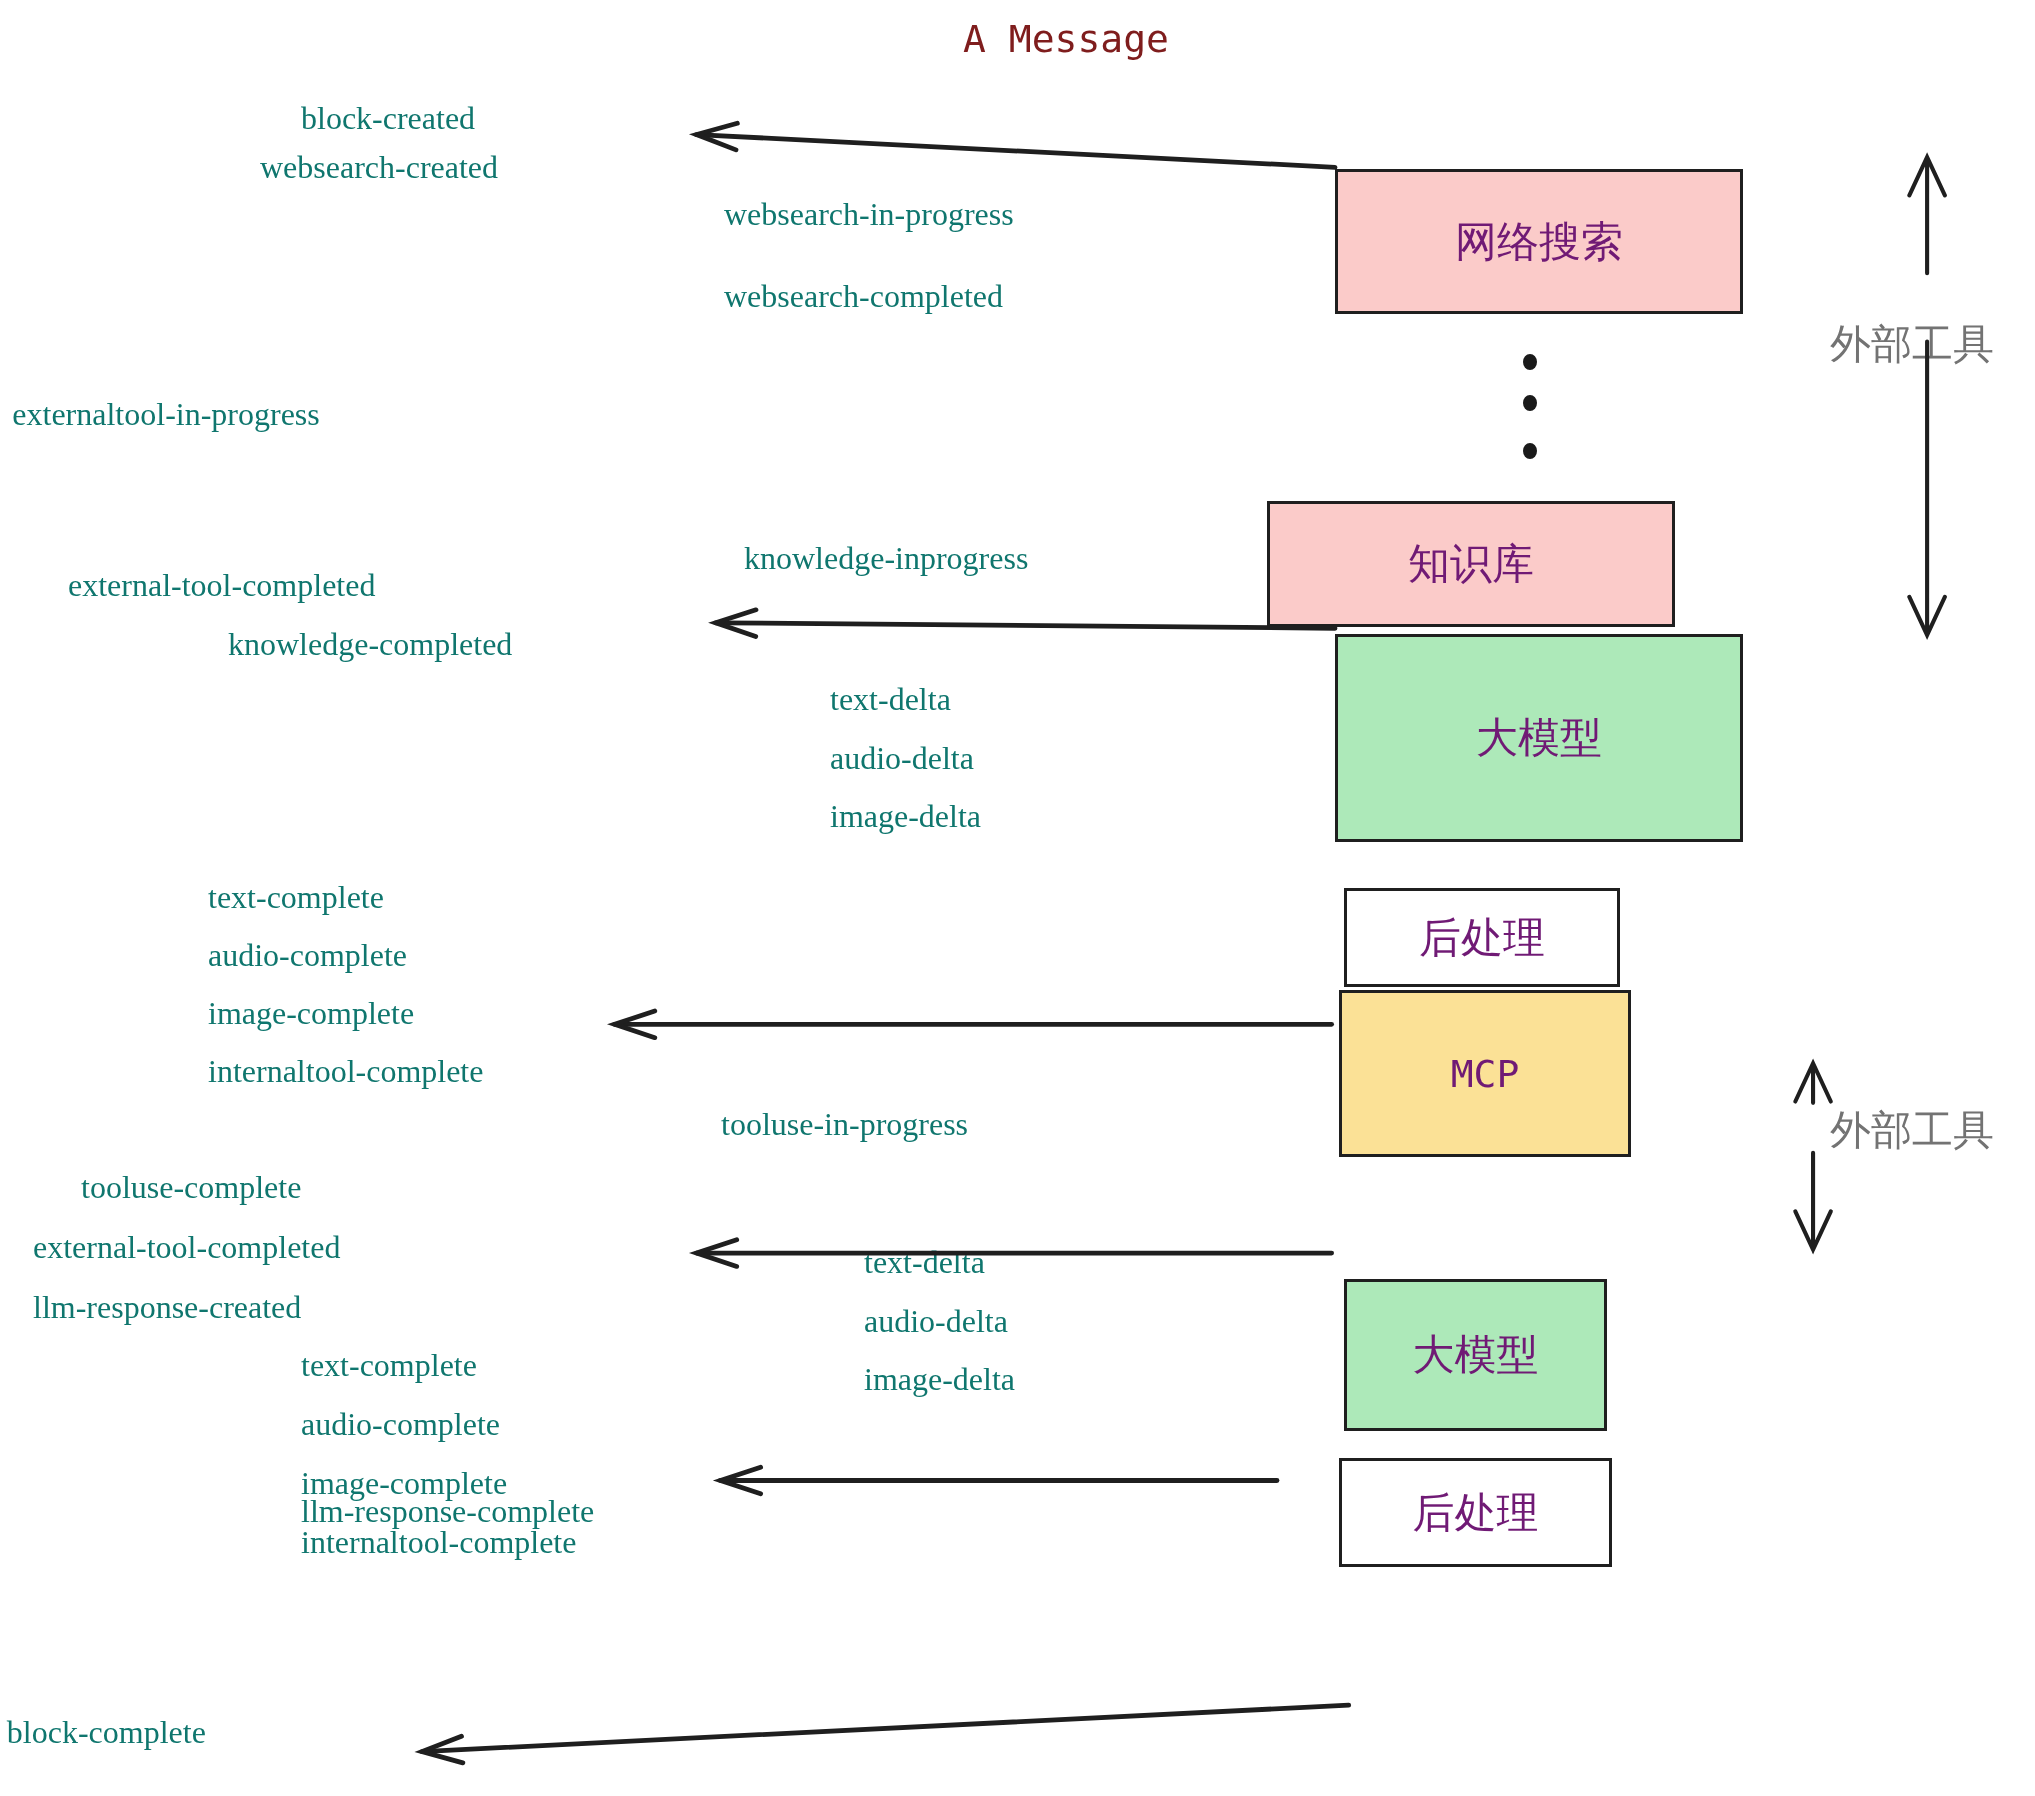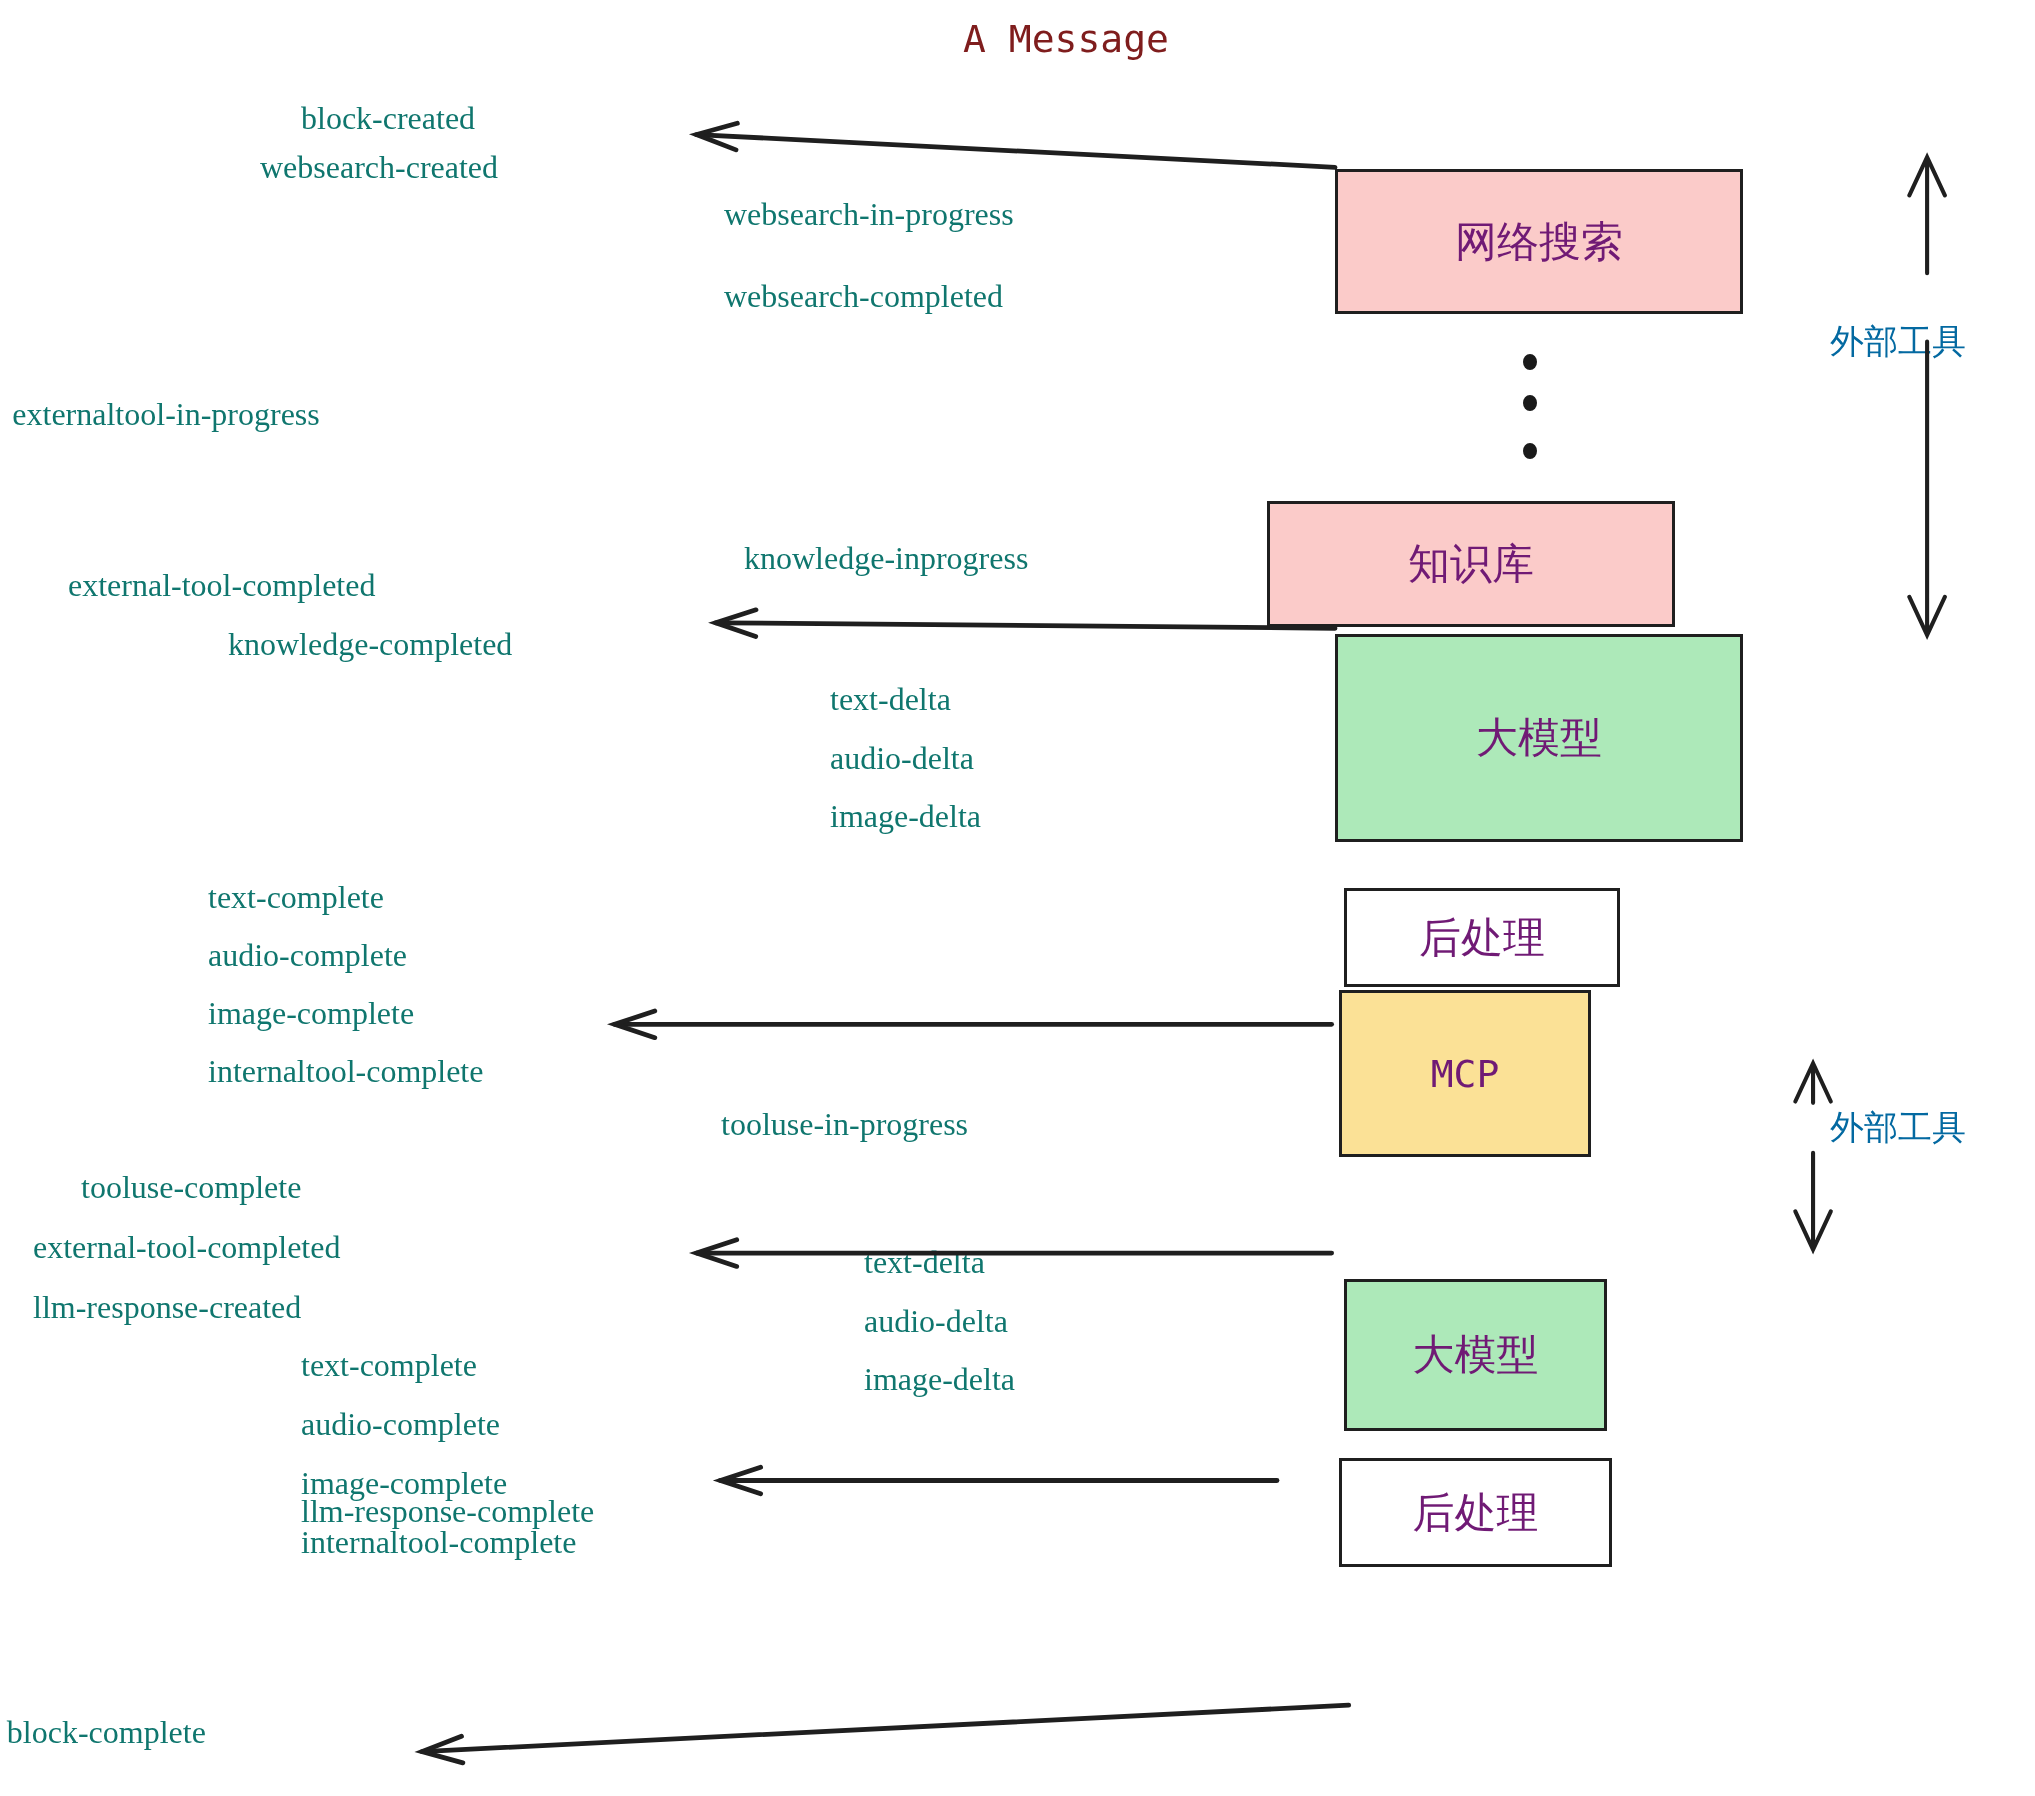--- a/index.html
+++ b/index.html
@@ -47,22 +47,22 @@
     white-space: nowrap;
   }
   .node.latin .node-label {
     font-family: "DejaVu Sans Mono", "Liberation Mono", monospace;
     font-size: 38px;
   }
   .cn-label {
     position: absolute;
     white-space: nowrap;
     font-family: "DejaVu Sans", "Liberation Sans", sans-serif;
-    font-size: 34px;
-    color: #0369a1;
+    font-size: 41px;
+    color: #737373;
     line-height: 1;
   }
   .dot {
     position: absolute;
     width: 14.3px;
     height: 16.4px;
     background: #1a1a1a;
     border-radius: 50%;
   }
   svg.overlay {
@@ -87,21 +87,21 @@
       </div>
       <div class="node" style="left: 1267px; top: 501px; width: 408px; height: 126px; background: rgb(251, 203, 201);">
         <span class="node-label">知识库</span>
       </div>
       <div class="node" style="left: 1335px; top: 634px; width: 408px; height: 208px; background: rgb(173, 233, 185);">
         <span class="node-label">大模型</span>
       </div>
       <div class="node" style="left: 1344px; top: 888px; width: 276px; height: 99px; background: rgb(255, 255, 255);">
         <span class="node-label">后处理</span>
       </div>
-      <div class="node latin" style="left: 1339px; top: 990px; width: 252px; height: 167px; background: rgb(251, 225, 150);">
+      <div class="node latin" style="left: 1339px; top: 990px; width: 292px; height: 167px; background: rgb(251, 225, 150);">
         <span class="node-label">MCP</span>
       </div>
       <div class="node" style="left: 1344px; top: 1279px; width: 263px; height: 152px; background: rgb(173, 233, 185);">
         <span class="node-label">大模型</span>
       </div>
       <div class="node" style="left: 1339px; top: 1458px; width: 273px; height: 109px; background: rgb(255, 255, 255);">
         <span class="node-label">后处理</span>
       </div>
     </div>
 

